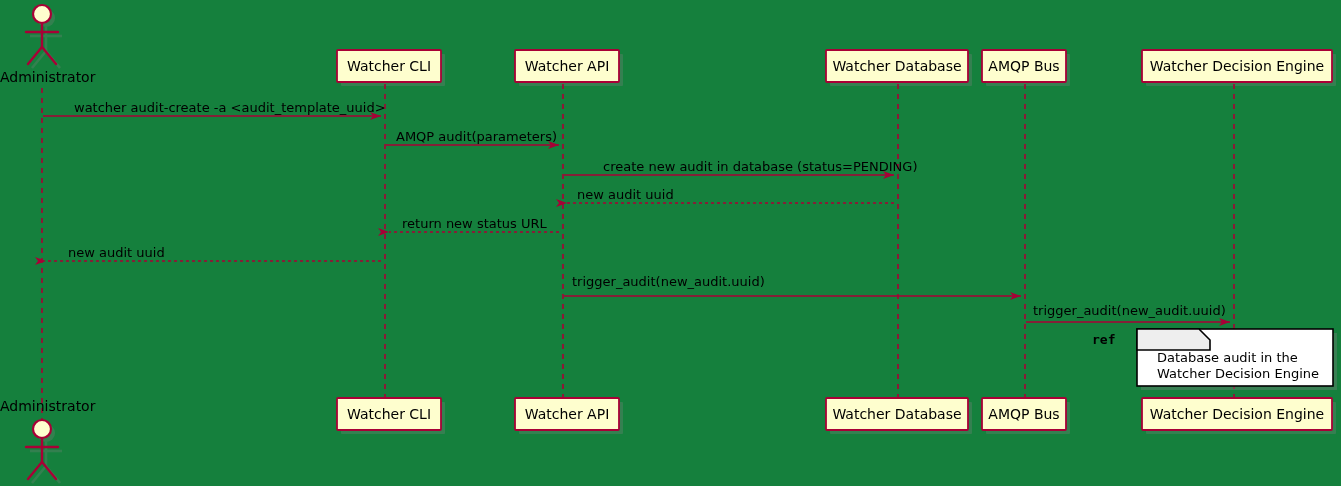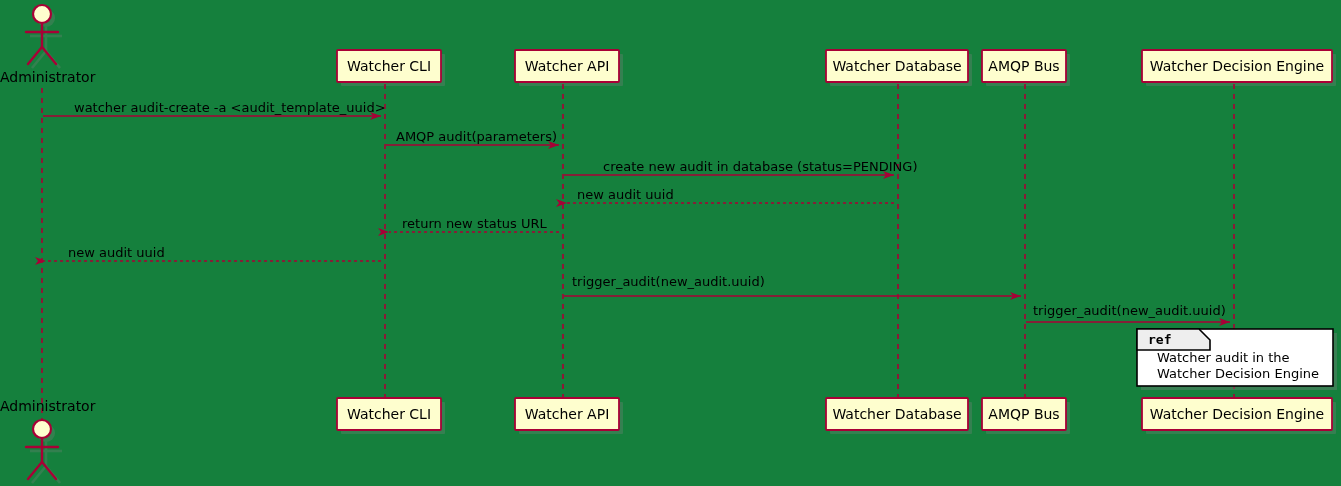--- a/index.html
+++ b/index.html
@@ -192,19 +192,19 @@
   <div class="lbl msg-label" style="left:577px; top:188px;">new audit uuid</div>
 
   <div class="lbl msg-label" style="left:402px; top:217px;">return new status URL</div>
 
   <div class="lbl msg-label" style="left:68px; top:246px;">new audit uuid</div>
 
   <div class="lbl msg-label" style="left:572px; top:275px;">trigger_audit(new_audit.uuid)</div>
 
   <div class="lbl msg-label" style="left:1033px; top:304px;">trigger_audit(new_audit.uuid)</div>
 
-  <div class="lbl ref-title" style="left:1148px; top:333px;">ref</div>
-
-  <div class="lbl ref-body" style="left:1157px; top:351px;">Watcher audit in the</div>
+  <div class="lbl ref-title" style="left:1092px; top:333px;">ref</div>
+
+  <div class="lbl ref-body" style="left:1157px; top:351px;">Database audit in the</div>
 
   <div class="lbl ref-body" style="left:1157px; top:367px;">Watcher Decision Engine</div>
 
 </div>
 
 </body></html>

